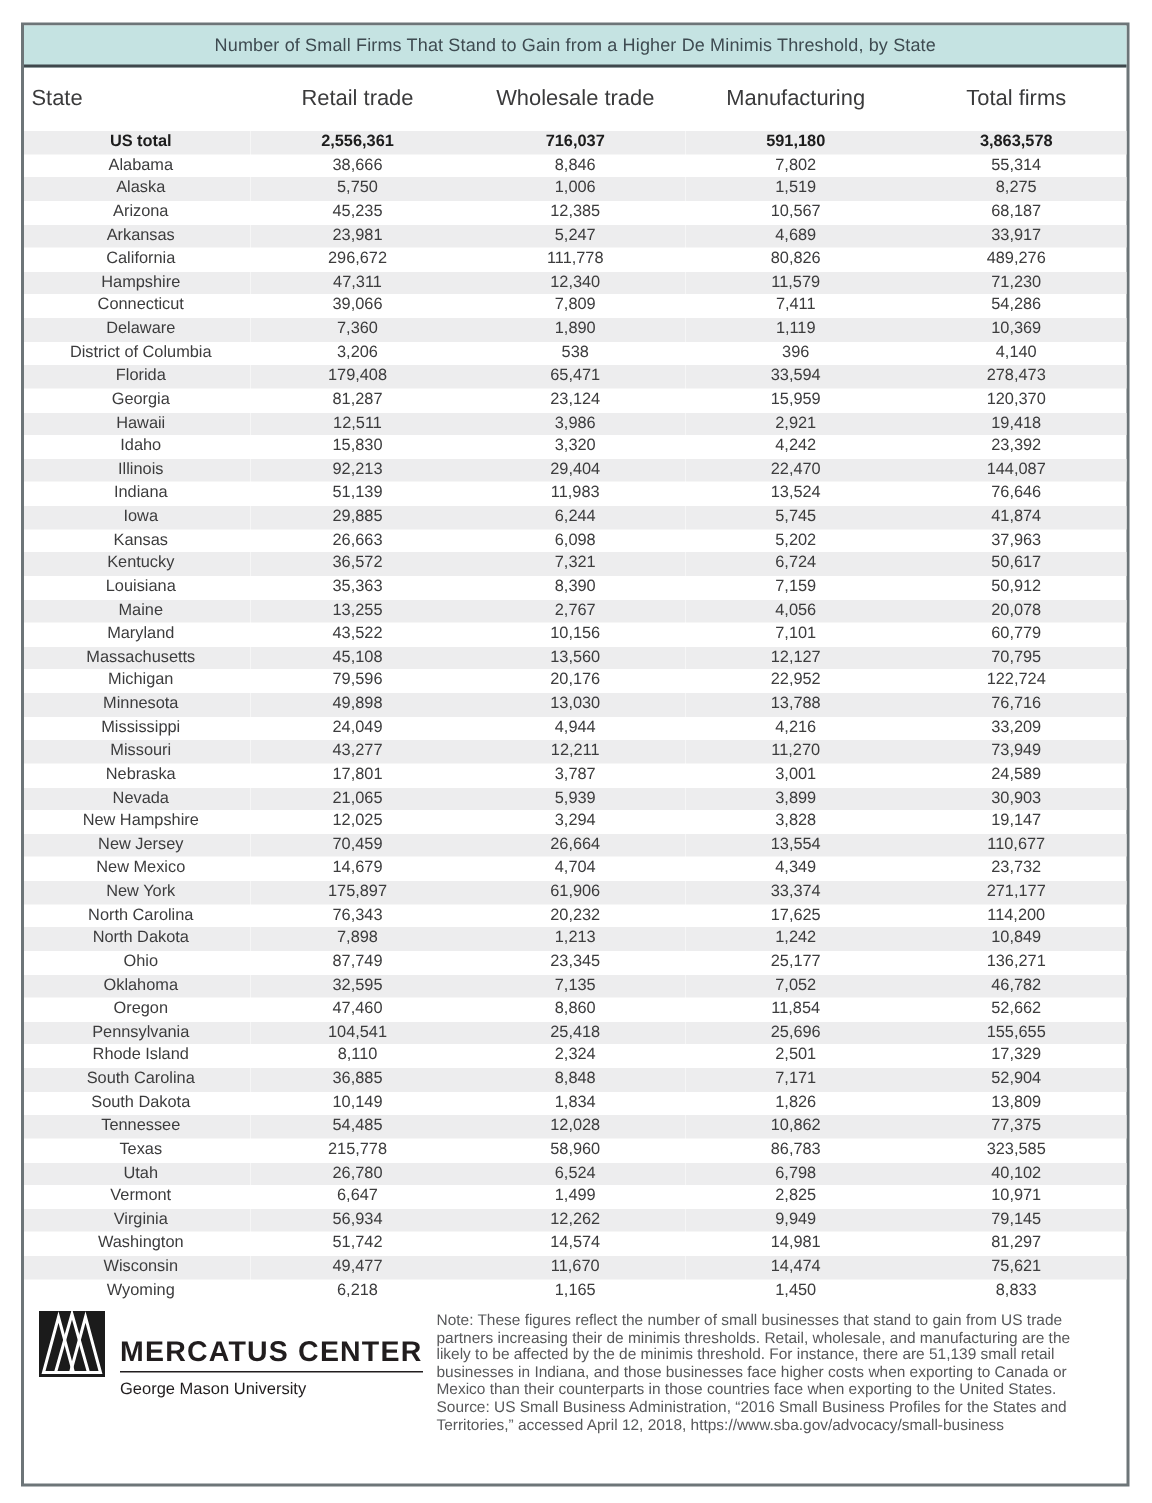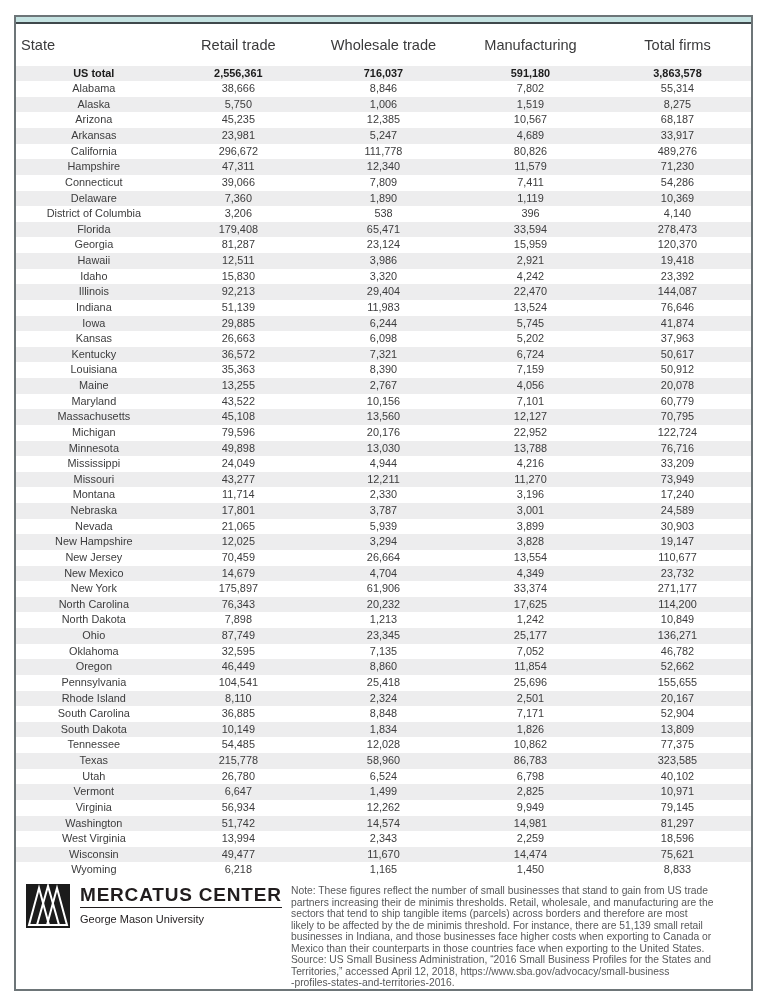--- a/index.html
+++ b/index.html
@@ -19,21 +19,21 @@
   thead th.state{text-align:left;padding-left:5px;}
   tbody td{font-size:10.9px;color:#3c3c3d;height:15.63px;line-height:15.63px;
            padding:0;text-align:center;white-space:nowrap;overflow:hidden;}
   tbody td.state{text-align:center;padding-left:5px;margin-top:36px;}
   tbody tr:nth-child(odd){background:#ededee;}
   tbody tr.total td{font-weight:bold;color:#1c1c1c;}
   .footer{flex:1;display:flex;justify-content:space-between;align-items:flex-start;
           padding:4px 8px 0 10px;box-sizing:border-box;}
   .logo{display:flex;align-items:flex-start;margin-top:2px;}
   .logo-mark{width:44px;height:44px;flex:0 0 auto;}
-  .logo-text{margin-left:10px;display:inline-block;}
+  .logo-text{margin-left:10px;display:inline-block;margin-top:17px;}
   .logo-title{font-size:19px;font-weight:bold;color:#211d1e;letter-spacing:0.8px;
               line-height:21px;white-space:nowrap;}
   .logo-rule{height:0;border-top:1.7px solid #211d1e;margin:2px 0 2px 0;}
   .logo-subtitle{font-size:11px;color:#211d1e;line-height:18px;white-space:nowrap;}
   .note{width:452px;font-size:10.3px;line-height:11.55px;
         color:#57585a;margin-top:3px;}
   .note div{white-space:nowrap;}
 </style>
 </head>
 <body>
@@ -242,27 +242,20 @@
     <td>33,209</td>
   </tr>
         <tr>
     <td class="state">Missouri</td>
     <td>43,277</td>
     <td>12,211</td>
     <td>11,270</td>
     <td>73,949</td>
   </tr>
         <tr>
-    <td class="state">Montana</td>
-    <td>11,714</td>
-    <td>2,330</td>
-    <td>3,196</td>
-    <td>17,240</td>
-  </tr>
-        <tr>
     <td class="state">Nebraska</td>
     <td>17,801</td>
     <td>3,787</td>
     <td>3,001</td>
     <td>24,589</td>
   </tr>
         <tr>
     <td class="state">Nevada</td>
     <td>21,065</td>
     <td>5,939</td>
@@ -320,38 +313,38 @@
   </tr>
         <tr>
     <td class="state">Oklahoma</td>
     <td>32,595</td>
     <td>7,135</td>
     <td>7,052</td>
     <td>46,782</td>
   </tr>
         <tr>
     <td class="state">Oregon</td>
-    <td>46,449</td>
+    <td>47,460</td>
     <td>8,860</td>
     <td>11,854</td>
     <td>52,662</td>
   </tr>
         <tr>
     <td class="state">Pennsylvania</td>
     <td>104,541</td>
     <td>25,418</td>
     <td>25,696</td>
     <td>155,655</td>
   </tr>
         <tr>
     <td class="state">Rhode Island</td>
     <td>8,110</td>
     <td>2,324</td>
     <td>2,501</td>
-    <td>20,167</td>
+    <td>17,329</td>
   </tr>
         <tr>
     <td class="state">South Carolina</td>
     <td>36,885</td>
     <td>8,848</td>
     <td>7,171</td>
     <td>52,904</td>
   </tr>
         <tr>
     <td class="state">South Dakota</td>
@@ -394,27 +387,20 @@
     <td>12,262</td>
     <td>9,949</td>
     <td>79,145</td>
   </tr>
         <tr>
     <td class="state">Washington</td>
     <td>51,742</td>
     <td>14,574</td>
     <td>14,981</td>
     <td>81,297</td>
-  </tr>
-        <tr>
-    <td class="state">West Virginia</td>
-    <td>13,994</td>
-    <td>2,343</td>
-    <td>2,259</td>
-    <td>18,596</td>
   </tr>
         <tr>
     <td class="state">Wisconsin</td>
     <td>49,477</td>
     <td>11,670</td>
     <td>14,474</td>
     <td>75,621</td>
   </tr>
         <tr>
     <td class="state">Wyoming</td>
@@ -436,22 +422,20 @@
       </svg>
       <div class="logo-text">
         <div class="logo-title">MERCATUS CENTER</div>
         <div class="logo-rule"></div>
         <div class="logo-subtitle">George Mason University</div>
       </div>
     </div>
     <div class="note" id="note-block">
         <div>Note: These figures reflect the number of small businesses that stand to gain from US trade</div>
         <div>partners increasing their de minimis thresholds. Retail, wholesale, and manufacturing are the</div>
-        <div>sectors that tend to ship tangible items (parcels) across borders and therefore are most</div>
         <div>likely to be affected by the de minimis threshold. For instance, there are 51,139 small retail</div>
         <div>businesses in Indiana, and those businesses face higher costs when exporting to Canada or</div>
         <div>Mexico than their counterparts in those countries face when exporting to the United States.</div>
         <div>Source: US Small Business Administration, “2016 Small Business Profiles for the States and</div>
         <div>Territories,” accessed April 12, 2018, https://www.sba.gov/advocacy/small-business</div>
-        <div>-profiles-states-and-territories-2016.</div>
       </div>
   </div>
 </div>
 
 </body></html>

